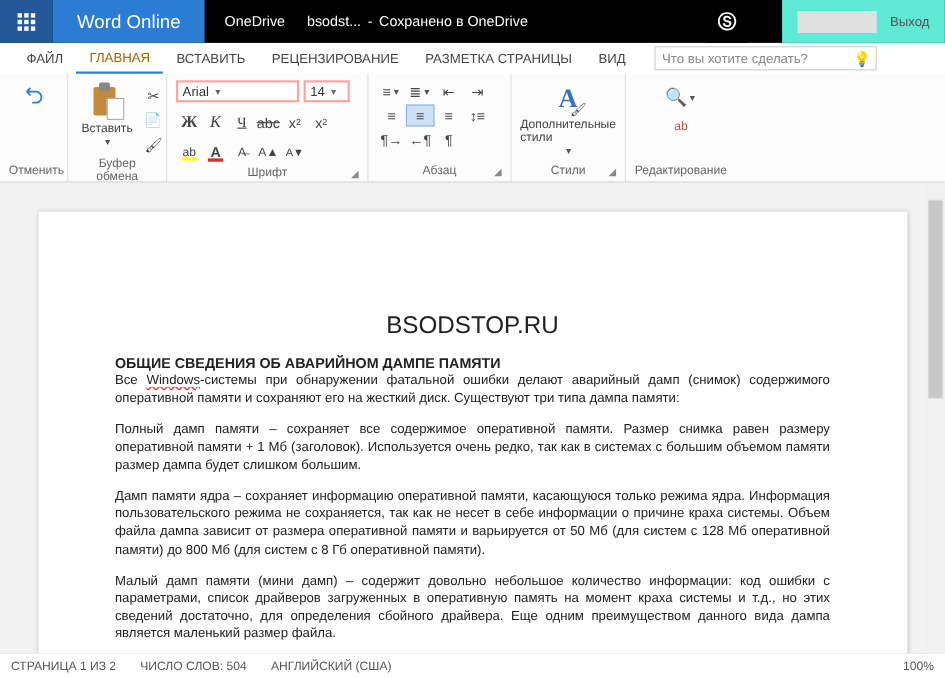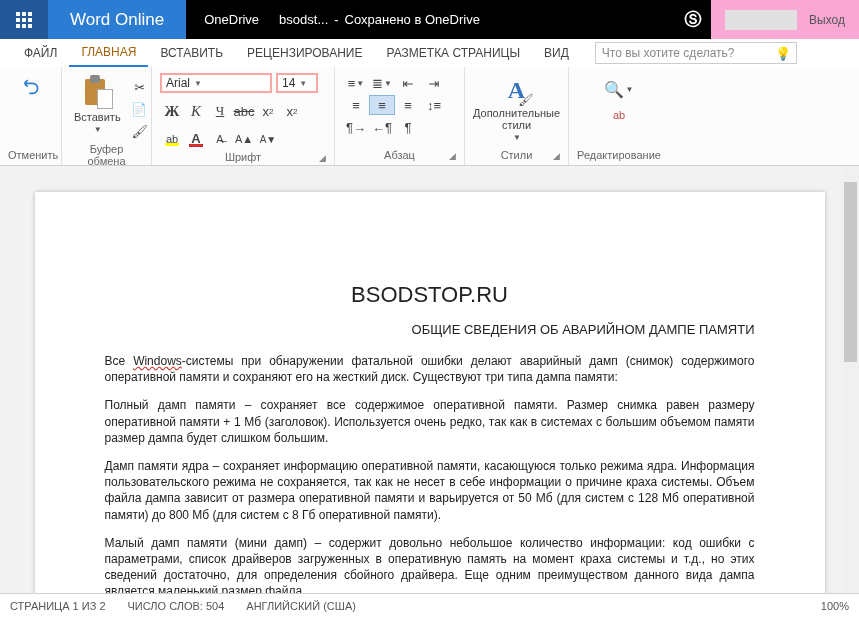--- a/index.html
+++ b/index.html
@@ -6,21 +6,21 @@
 body { font-family: "Segoe UI", Tahoma, sans-serif; font-size: 12px; color: #333; background: #fff; width: 859px; height: 617px; overflow: hidden; position: relative; }
 .titlebar { height: 39px; background: #000; display: flex; align-items: stretch; color: #fff; }
 .waffle { width: 48px; background: #235999; display: flex; align-items: center; justify-content: center; font-size: 16px; }
 .waffle-grid { display: grid; grid-template-columns: repeat(3,4px); grid-template-rows: repeat(3,4px); gap: 2px; }
 .waffle-grid span { background: #fff; }
 .brand { background: #2b7cd3; padding: 0 22px; display: flex; align-items: center; font-size: 17px; font-weight: 300; }
 .doc-info { display: flex; align-items: center; padding-left: 18px; gap: 6px; font-size: 13px; }
 .doc-info .od { margin-right: 14px; }
 .spacer { flex: 1; }
 .skype { width: 36px; display: flex; align-items: center; justify-content: center; font-size: 17px; font-weight: bold; background:#000; }
-.user-area { background: #f9a8d4; color: #555; display: flex; align-items: center; padding: 0 14px; gap: 12px; }
+.user-area { background: #5eead4; color: #555; display: flex; align-items: center; padding: 0 14px; gap: 12px; margin-left: 32px; }
 .user-av { width: 72px; height: 20px; background: #e0e0e0; }
 .tabs { height: 28px; display: flex; align-items: center; padding-left: 12px; font-size: 12px; color: #444; }
 .tab { padding: 0 12px; height: 28px; display:flex; align-items:center; cursor:pointer; }
 .tab.file { font-weight: normal; }
 .tab.active { color: #a16207; border-bottom: 2px solid #2b7cd3; }
 .tell-me { margin-left: 14px; width: 202px; height: 22px; border: 1px solid #ccc; display:flex; align-items:center; padding:0 6px; color:#888; font-size:12px; position:relative;text-align:center;}
 .tell-me .bulb { position:absolute; right:4px; color:#f0a030; font-size:13px;}
 .ribbon { height: 99px; border-bottom: 1px solid #d0d0d0; display:flex; background:#fcfcfc; }
 .group { border-right: 1px solid #e0e0e0; padding: 4px 8px 2px; display:flex; flex-direction:column; }
 .group-body { flex:1; display:flex; align-items:flex-start; gap:4px; padding-top:2px;}
@@ -46,21 +46,21 @@
 .para-row { display:flex; gap:0;}
 .para-row .smallbtn { width:26px;}
 .align-active { background:#cde0f5; border:1px solid #8ab4e0;}
 .styles-ico { width:30px; height:30px; position:relative;}
 .styles-A { font-size:24px; font-weight:bold; color:#3573c0; font-family:"Times New Roman",serif;}
 .styles-brush { position:absolute; right:-2px; bottom:-2px; font-size:12px;}
 .find-ico { font-size:16px;}
 .doc-area { position:absolute; top:166px; bottom:24px; left:0; right:0; background:#f2f2f2; overflow:auto;}
 .page { width:790px; min-height:900px; background:#fff; margin:26px auto 20px; box-shadow:0 0 4px rgba(0,0,0,0.25); padding:90px 70px 40px; font-family:Arial,sans-serif; color:#222;}
 .page h1 { text-align:center; font-size:22px; font-weight:normal; margin-bottom:14px;}
-.page h2 { text-align:right; font-size:13px; font-weight:normal; margin-bottom:16px;}
+.page h2 { text-align:left; font-size:13px; font-weight:bold; margin-bottom:0;}
 .page p { font-size:12px; line-height:1.35; text-align:justify; margin-bottom:12px;}
 .spell { text-decoration: underline wavy #d04040; text-decoration-skip-ink:none;}
 .statusbar { position:absolute; bottom:0; left:0; right:0; height:24px; background:#fff; border-top:1px solid #d0d0d0; display:flex; align-items:center; padding:0 10px; font-size:11px; color:#555;}
 .statusbar .seg { margin-right:22px;}
 .statusbar .zoom { margin-left:auto;}
 .scrollbar-v { position:absolute; right:0; top:166px; bottom:24px; width:17px; background:#f0f0f0;}
 .scrollbar-v .thumb { position:absolute; left:2px; right:2px; top:16px; height:180px; background:#c8c8c8;}
 .drop { font-size:8px; color:#555; margin-left:1px;}
 .color-bar { display:block; height:3px; width:14px; margin-top:-2px;}
 .vstack { display:flex; flex-direction:column; align-items:center;}
@@ -238,21 +238,21 @@
     <div class="group-label"><span>Абзац</span><span class="launcher">◢</span></div>
   </div>
 
   <div class="group" style="width:104px">
     <div class="group-body" style="justify-content:center">
       <div class="bigbtn">
         <span class="ico styles-ico">
             <span class="styles-A">A</span>
             <span class="styles-brush">🖌</span>
           </span>
-        <span style="text-align:center;line-height:1.1">Дополнительные стили</span>
+        <span style="line-height:1.1">Дополнительные стили</span>
         <span class="drop">▼</span>
       </div>
     </div>
     <div class="group-label"><span>Стили</span><span class="launcher">◢</span></div>
   </div>
 
   <div class="group" style="width:100px;border-right:none">
     <div class="group-body" style="flex-direction:column;align-items:center;gap:6px;padding-top:8px">
       <span class="smallbtn find-ico">
           <span>🔍</span>

